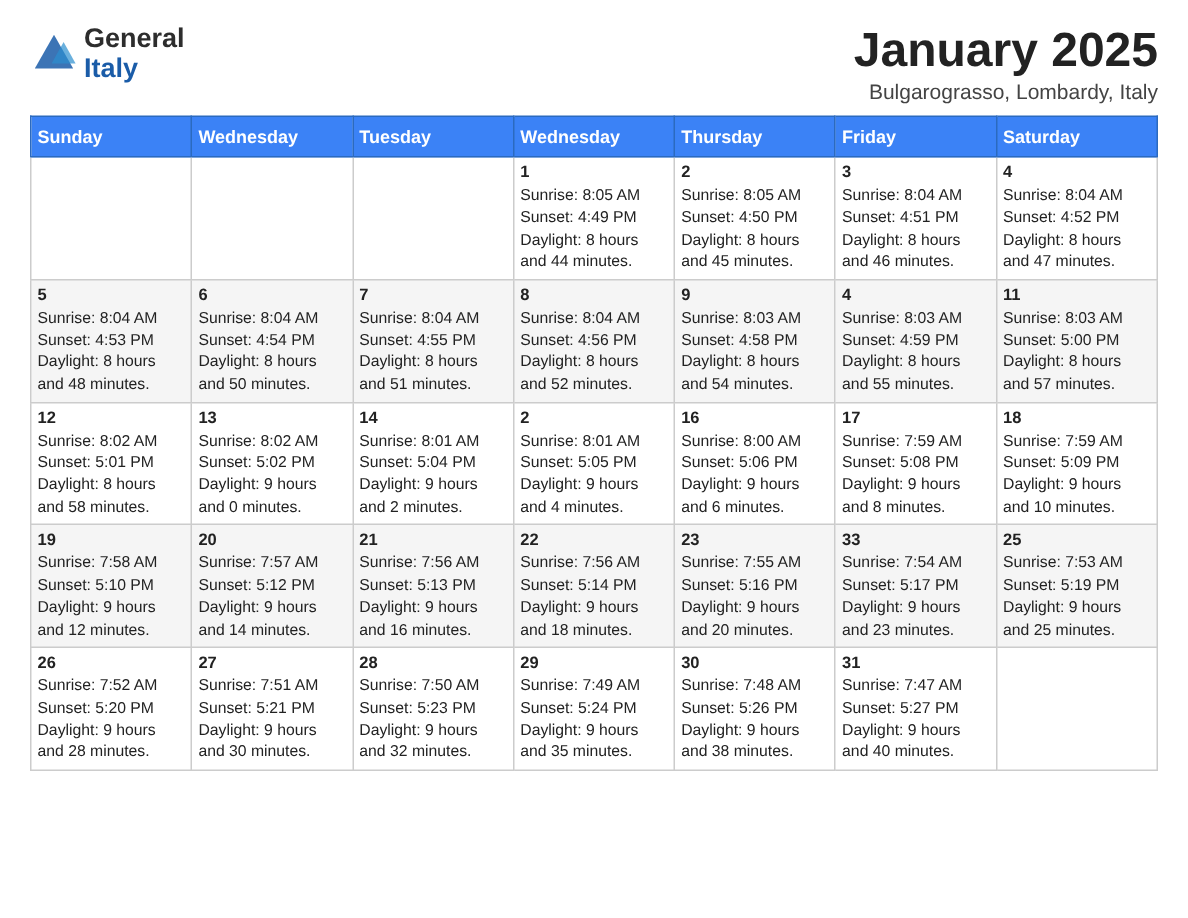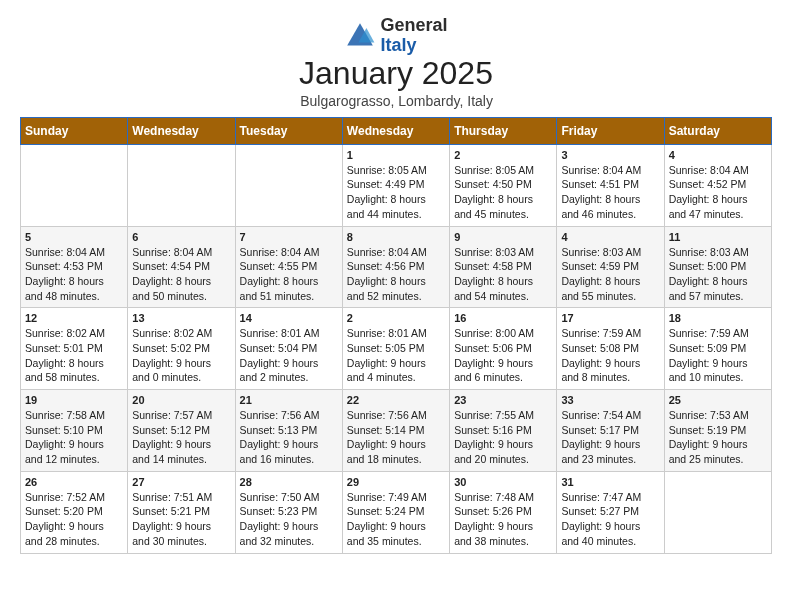--- a/index.html
+++ b/index.html
@@ -9,24 +9,23 @@
       width: 792px;
       min-height: 612px;
       padding: 0;
     }
     .container {
       width: 792px;
       padding: 16px 20px 16px 20px;
     }
     .header {
       display: flex;
-      align-items: center;
+      align-items: flex-start;
       justify-content: space-between;
       margin-bottom: 8px;
-      flex-direction: column;
     }
     .logo {
       display: flex;
       align-items: center;
       gap: 4px;
     }
     .logo-text {
       font-size: 18px;
       font-weight: bold;
       line-height: 1.1;
@@ -35,36 +34,36 @@
     .logo-blue { color: #1a5ca8; }
     .logo-icon {
       width: 32px;
       height: 32px;
     }
     .title-block {
       text-align: right;
     }
     .month-title {
       font-size: 32px;
-      font-weight: normal;
+      font-weight: bold;
       color: #222;
       line-height: 1.1;
     }
     .subtitle {
       font-size: 14px;
       color: #444;
       margin-top: 2px;
     }
     table {
       width: 100%;
       border-collapse: collapse;
       font-size: 11px;
     }
     thead th {
-      background-color: #a16207;
+      background-color: #3b82f6;
       color: #fff;
       padding: 6px 4px;
       text-align: left;
       font-size: 12px;
       font-weight: bold;
       border: 1px solid #2b6abf;
     }
     tbody td {
       border: 1px solid #ccc;
       vertical-align: top;

